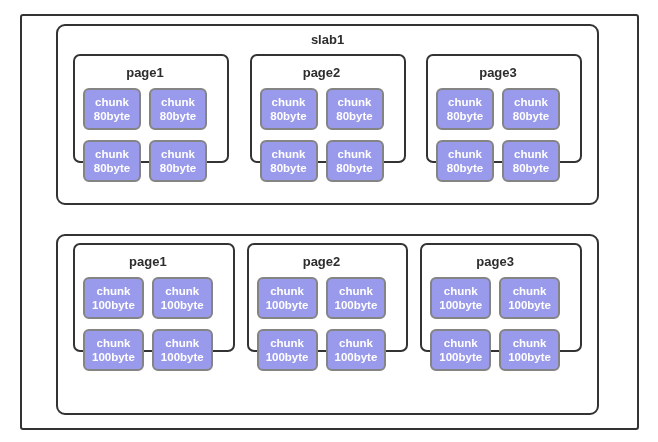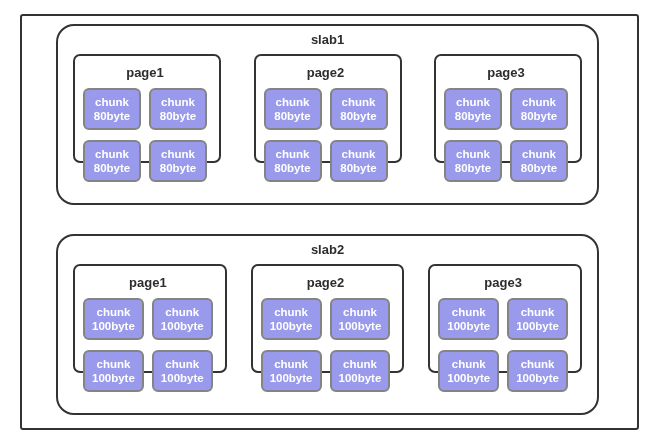--- a/index.html
+++ b/index.html
@@ -25,21 +25,21 @@
     box-sizing:border-box;
     border:2px solid var(--box-border);
     border-radius:3px;
     padding:8px 38px 0 34px;
     display:flex;
     flex-direction:column;
   }
   .slab{
     box-sizing:border-box;
     border:2px solid var(--box-border);
-    border-radius:18px;
+    border-radius:9px;
     height:181px;
     display:flex;
     flex-direction:column;
     background:var(--bg);
   }
   .slab + .slab{margin-top:29px;}
   .slab-title{
     text-align:center;
     font-weight:bold;
     font-size:13px;
@@ -54,21 +54,21 @@
     padding:7px 15px 0 15px;
   }
   .page{
     box-sizing:border-box;
     border:2px solid var(--box-border);
     border-radius:7px;
     height:109px;
     display:flex;
     flex-direction:column;
     align-items:center;
-    padding:7px 12px 0 8px;
+    padding:7px 20px 0 8px;
     background:var(--bg);
   }
   .page-title{
     font-weight:bold;
     font-size:13px;
     color:var(--label-text);
     line-height:15px;
     padding:2px 0 8px 0;
     text-align:center;
   }
@@ -158,21 +158,20 @@
             </div>
             <div class="chunk">
               <div class="chunk-line">chunk</div>
               <div class="chunk-line">80byte</div>
             </div>
           </div>
         </div>
       </div>
     </div>
     <div class="slab">
-      <div class="slab-title">slab2</div>
       <div class="pages">
         <div class="page">
           <div class="page-title">page1</div>
           <div class="chunk-grid">
             <div class="chunk">
               <div class="chunk-line">chunk</div>
               <div class="chunk-line">100byte</div>
             </div>
             <div class="chunk">
               <div class="chunk-line">chunk</div>

